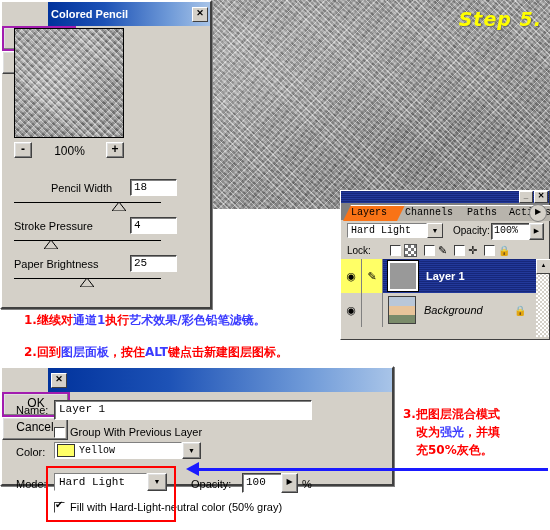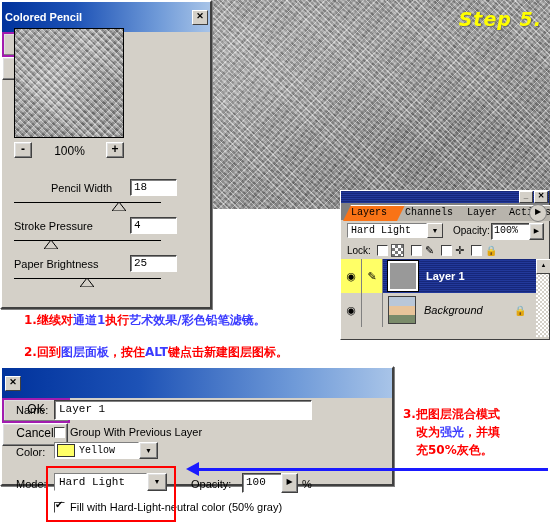--- a/index.html
+++ b/index.html
@@ -30,24 +30,25 @@
   }
 
   
   .win{
     position:absolute;background:#d4d0c8;
     border-top:2px solid #ffffff;border-left:2px solid #ffffff;
     border-right:2px solid #404040;border-bottom:2px solid #404040;
     box-shadow:1px 1px 0 #808080;
   }
   .titlebar{
-    height:30px;display:flex;align-items:center;
+    height:24px;display:flex;align-items:center;
     background:linear-gradient(to right,#00329c 0%,#1d52b6 35%,#6f9ad8 75%,#a8c4e8 100%);
     color:#fff;font-size:11px;font-weight:bold;padding-left:3px;
     font-family:"Liberation Sans", sans-serif;
+    margin-left:46px;
   }
   .titlebar .t-text{flex:1;}
   .tb-btn{
     width:14px;height:13px;margin-right:2px;background:#d4d0c8;
     border-top:1px solid #fff;border-left:1px solid #fff;
     border-right:1px solid #404040;border-bottom:1px solid #404040;
     font-size:9px;font-weight:bold;color:#000;line-height:11px;text-align:center;
     font-family:"Liberation Sans", sans-serif;
   }
   .btn{
@@ -216,37 +217,37 @@
 
 <div id="layers-panel">
   <div id="layers-title">
     <span class="lp-btn">_</span>
     <span class="lp-btn">✕</span>
   </div>
 
   <div id="layers-tabs">
     <div class="ltab active" style="left:2px;width:58px;">Layers</div>
     <div class="ltab inactive" style="left:56px;width:66px;">Channels</div>
-    <div class="ltab inactive" style="left:118px;width:48px;">Layer</div>
+    <div class="ltab inactive" style="left:118px;width:48px;">Paths</div>
     <div class="ltab inactive" style="left:160px;width:58px;">Actions</div>
     <div id="tab-arrow">▶</div>
   </div>
 
   <div id="blend-row">
     <div id="blend-select">
       <div class="sel-text">Hard Light</div>
       <div class="sel-arrow">▼</div>
     </div>
     <div id="opacity-label">Opacity:</div>
     <div class="field" id="opacity-box">100%</div>
     <div class="btn" id="opacity-arrow">▶</div>
   </div>
 
   <div id="lock-row">
-    <span style="font-size:10px;margin-right:6px;">Lock:</span>
+    <span style="font-size:10px;margin-right:19px;">Lock:</span>
     <span class="lk">
       <span class="cbox"></span>
       <span class="gl" style="width:11px;height:11px;display:inline-block;background:
         conic-gradient(#777 0 25%, #fff 0 50%, #777 0 75%, #fff 0);background-size:6px 6px;border:1px solid #555;"></span>
     </span>
     <span class="lk">
       <span class="cbox"></span>
       <span class="gl">✎</span>
     </span>
     <span class="lk">
@@ -287,21 +288,21 @@
 
   <div class="dlabel" style="left:14px;top:36px;">Name:</div>
   <div class="field" style="position:absolute;left:52px;top:32px;width:252px;height:18px;line-height:17px;padding-left:4px;">Layer 1</div>
 
   <div style="position:absolute;left:52px;top:58px;display:flex;align-items:center;">
     <span class="cbox"></span>
     <span style="margin-left:5px;font-size:11px;">Group With Previous Layer</span>
   </div>
 
   <div class="dlabel" style="left:14px;top:78px;">Color:</div>
-  <div style="position:absolute;left:52px;top:74px;width:104px;height:17px;display:flex;">
+  <div style="position:absolute;left:52px;top:74px;width:147px;height:17px;display:flex;">
     <div style="flex:1;background:#fff;border-top:1px solid #808080;border-left:1px solid #808080;border-right:1px solid #fff;border-bottom:1px solid #fff;display:flex;align-items:center;">
       <span style="width:16px;height:11px;background:#ffff66;border:1px solid #333;margin:0 4px 0 2px;"></span>
       <span style="font-size:10px;font-family:'Liberation Mono',monospace;">Yellow</span>
     </div>
     <div class="btn" style="width:17px;font-size:7px;line-height:15px;">▼</div>
   </div>
 
   <div class="dlabel" style="left:14px;top:110px;">Mode:</div>
   <div style="position:absolute;left:52px;top:105px;width:113px;height:18px;display:flex;">
     <div style="flex:1;background:#fff;border-top:1px solid #808080;border-left:1px solid #808080;border-right:1px solid #fff;border-bottom:1px solid #fff;font-size:11px;line-height:16px;padding-left:4px;font-family:'Liberation Mono',monospace;">Hard Light</div>

